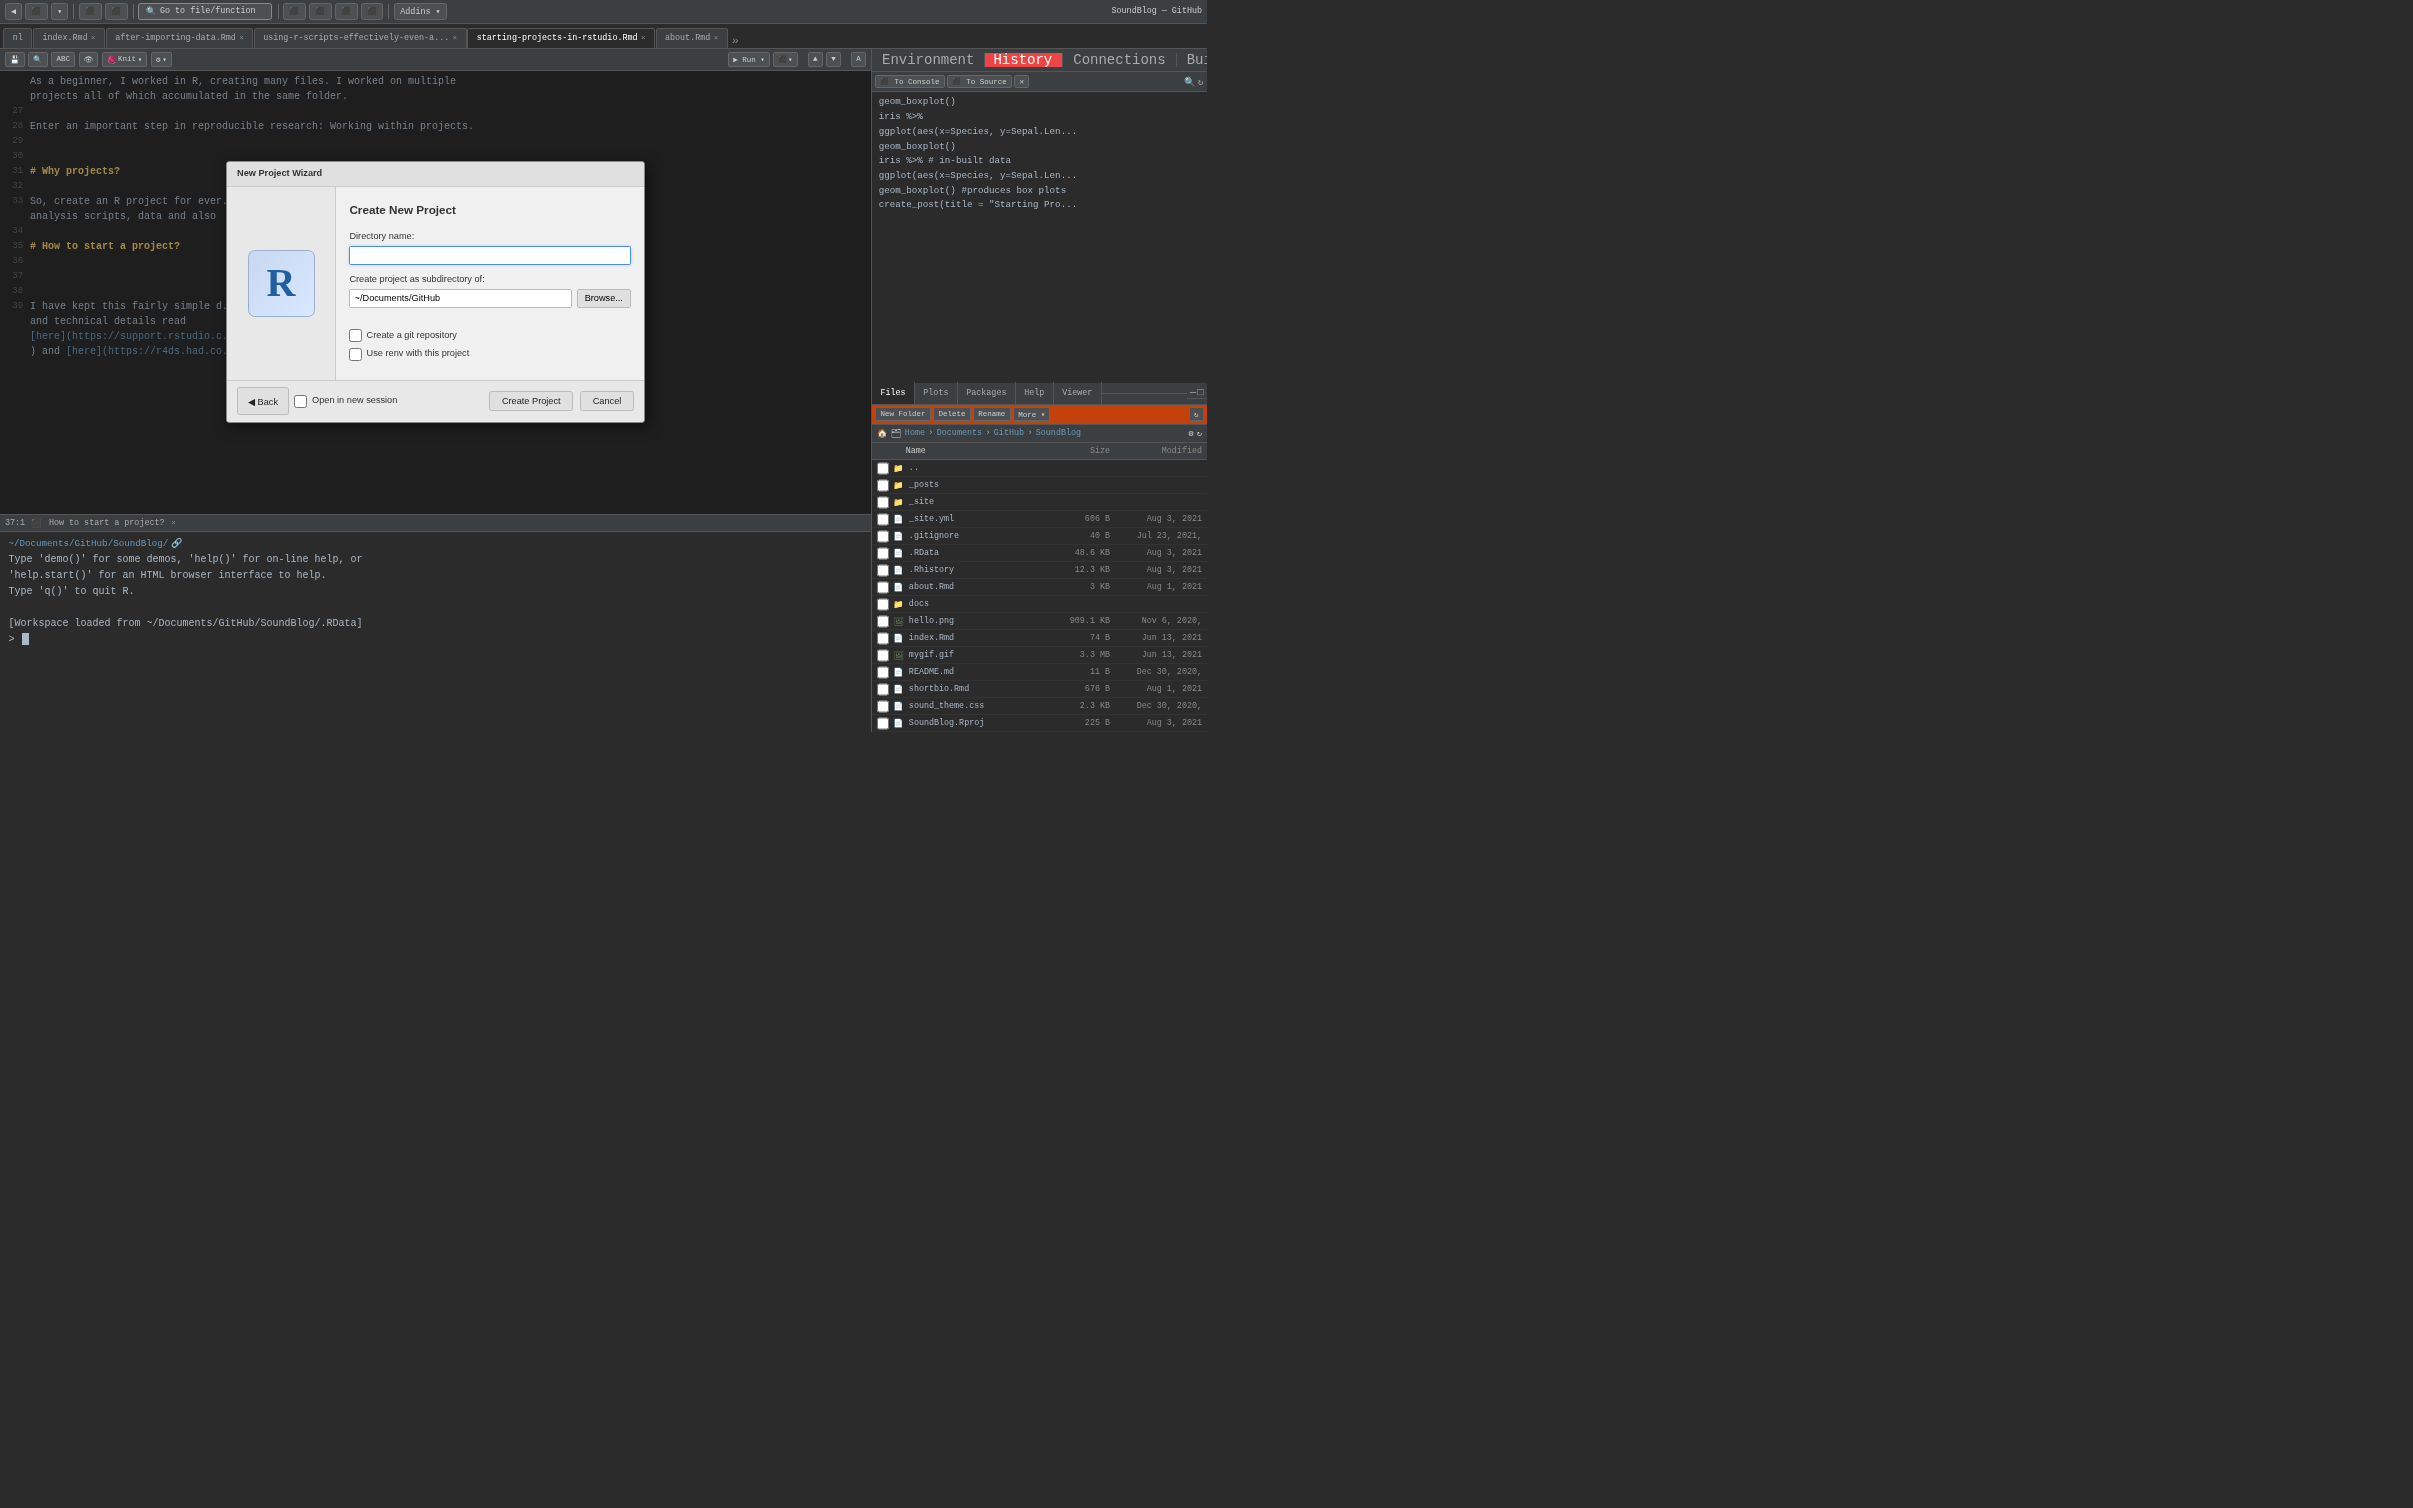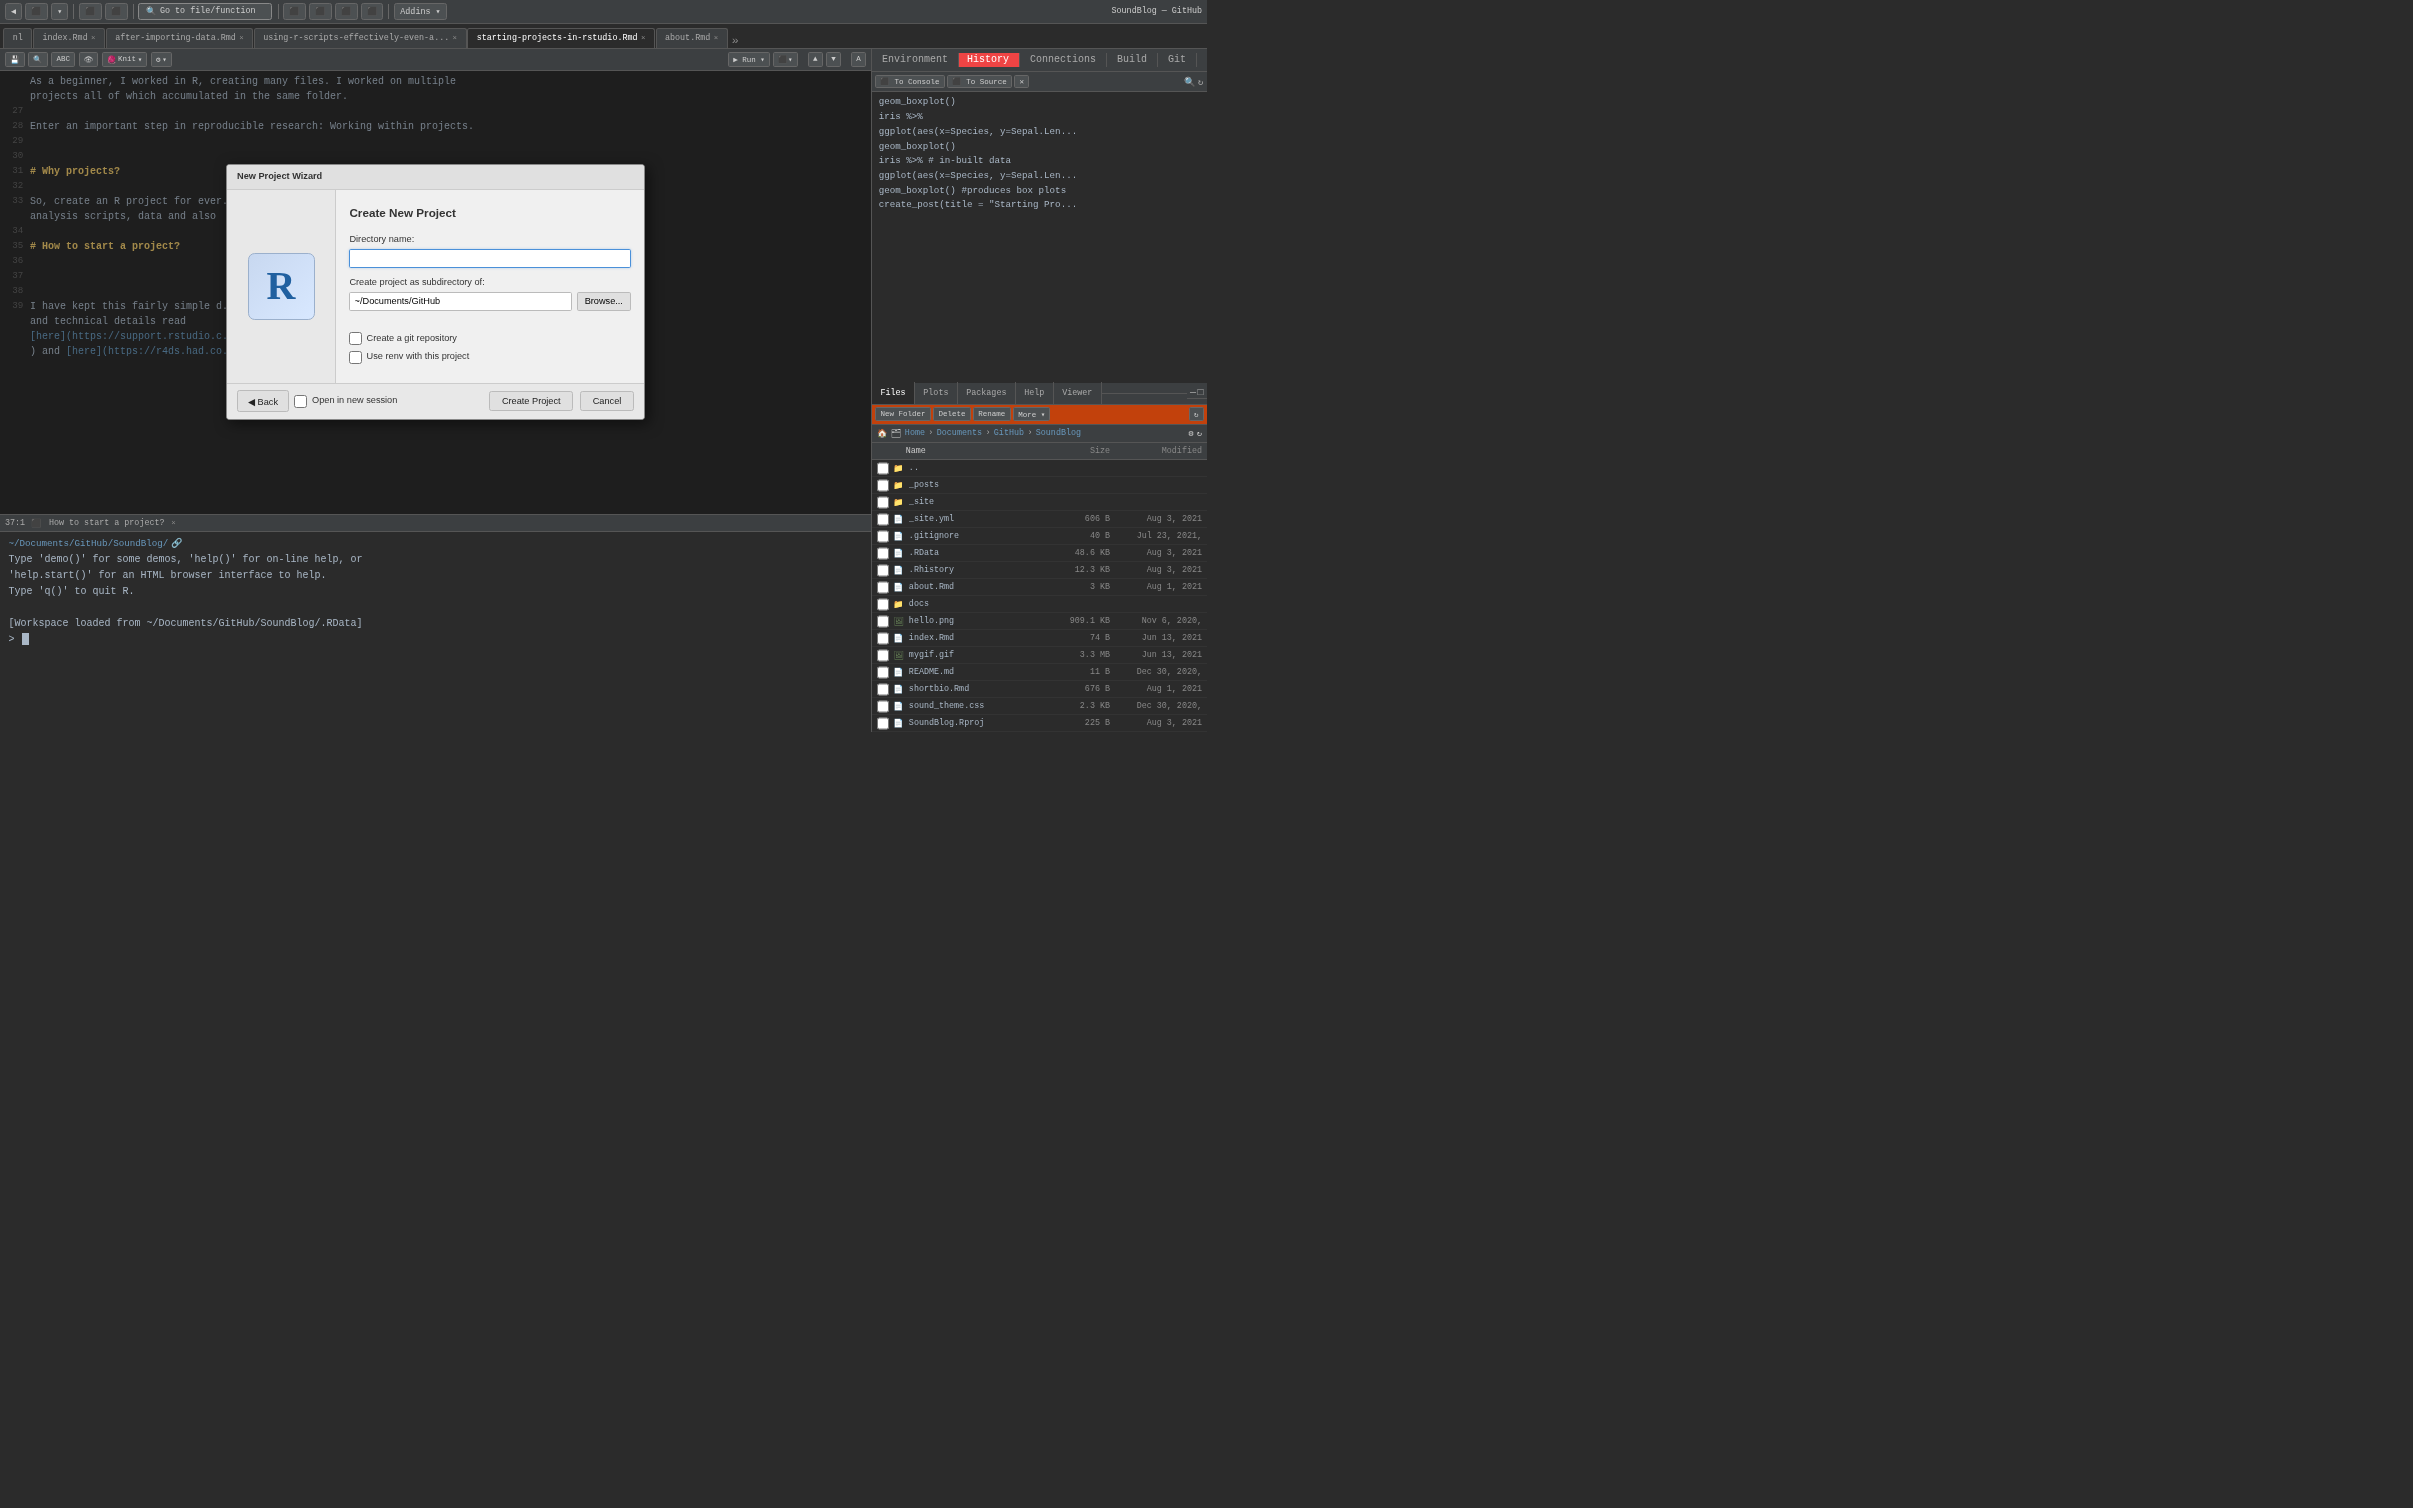--- a/index.html
+++ b/index.html
@@ -224,21 +224,21 @@
     .right-tab-bar {
       background: #3c3f41;
       border-bottom: 0.8px solid #555;
       height: 23.5px;
       display: flex;
       align-items: center;
       padding: 0;
     }
     .right-tab {
       padding: 3.4px 10px;
-      font-size: 10px;
+      font-size: 14px;
       color: #aaa;
       cursor: pointer;
       height: 14px;
       display: flex;
       align-items: center;
       border-right: 0.8px solid #555;
     }
     .right-tab.active { color: #fff; background: #ef4444; padding-left: 8px; }
     .right-panel-toolbar {
       background: #3c3f41;
@@ -502,21 +502,21 @@
       color: #222;
       font-family: Arial, sans-serif;
     }
     .dialog-back-btn {
       background: #e0e0e0;
       border: 0.8px solid #bbb;
       border-radius: 2.5px;
       font-size: 9.2px;
       padding: 2.5px 10px;
       cursor: pointer;
-      height: 22px;
+      height: 28px;
       color: #222;
       font-family: Arial, sans-serif;
       display: flex;
       align-items: center;
       gap: 3.4px;
     }
 
     
     ::-webkit-scrollbar { width: 5px; height: 5px; }
     ::-webkit-scrollbar-track { background: #2b2b2b; }

